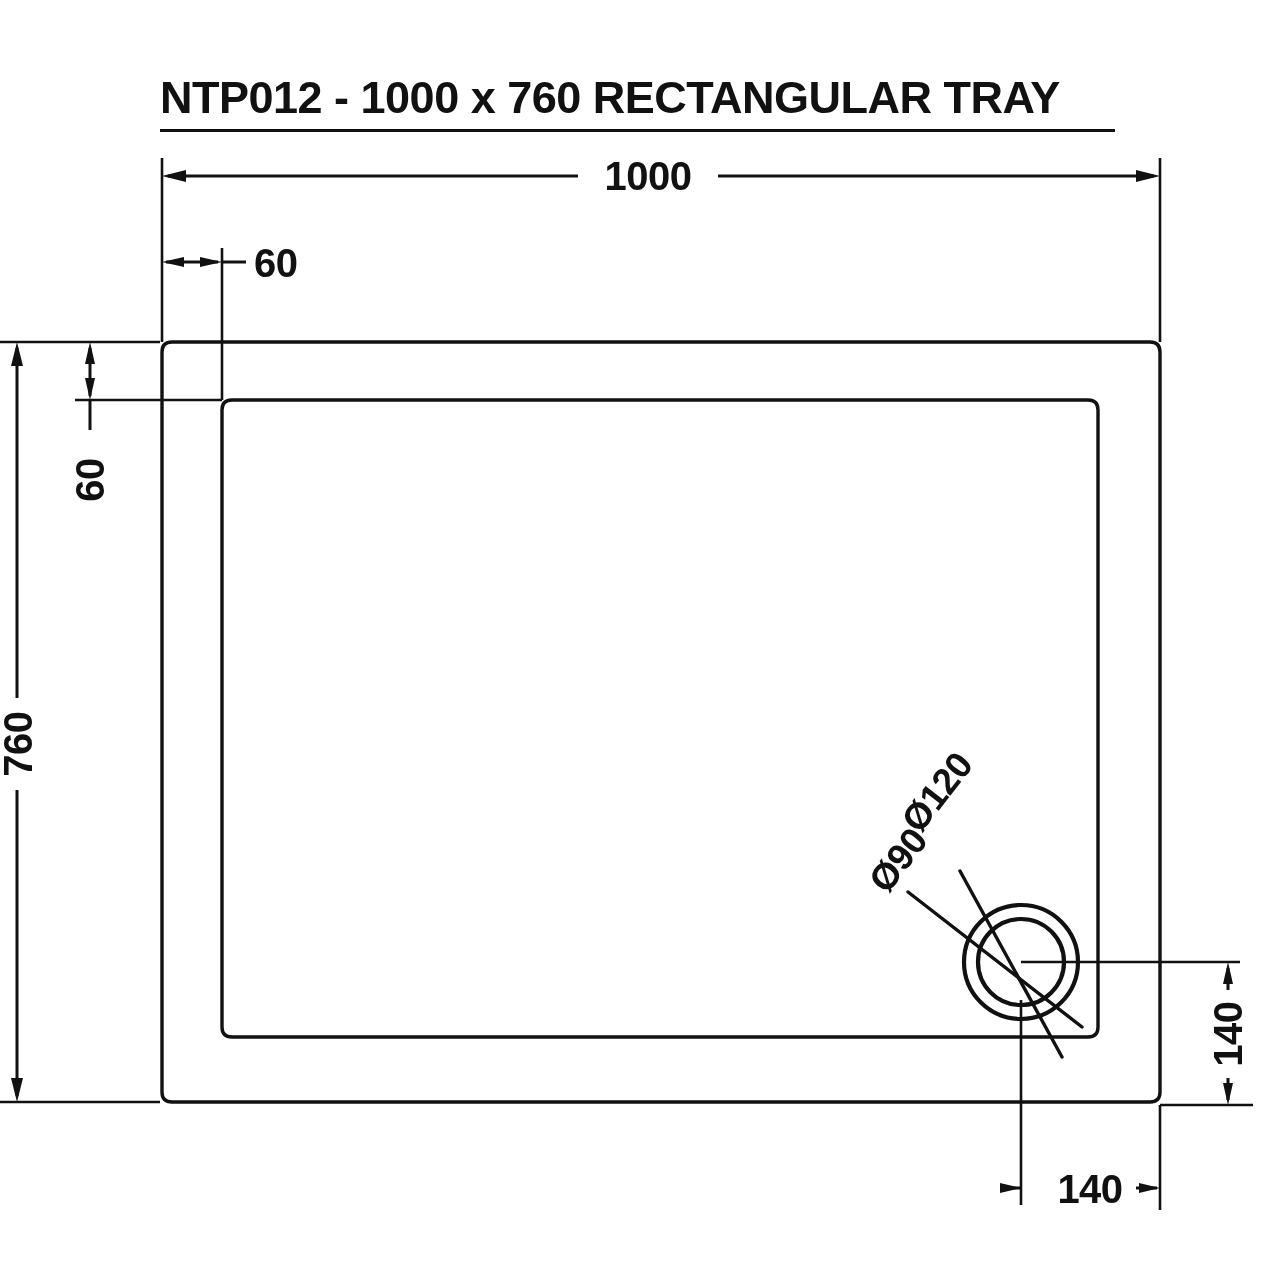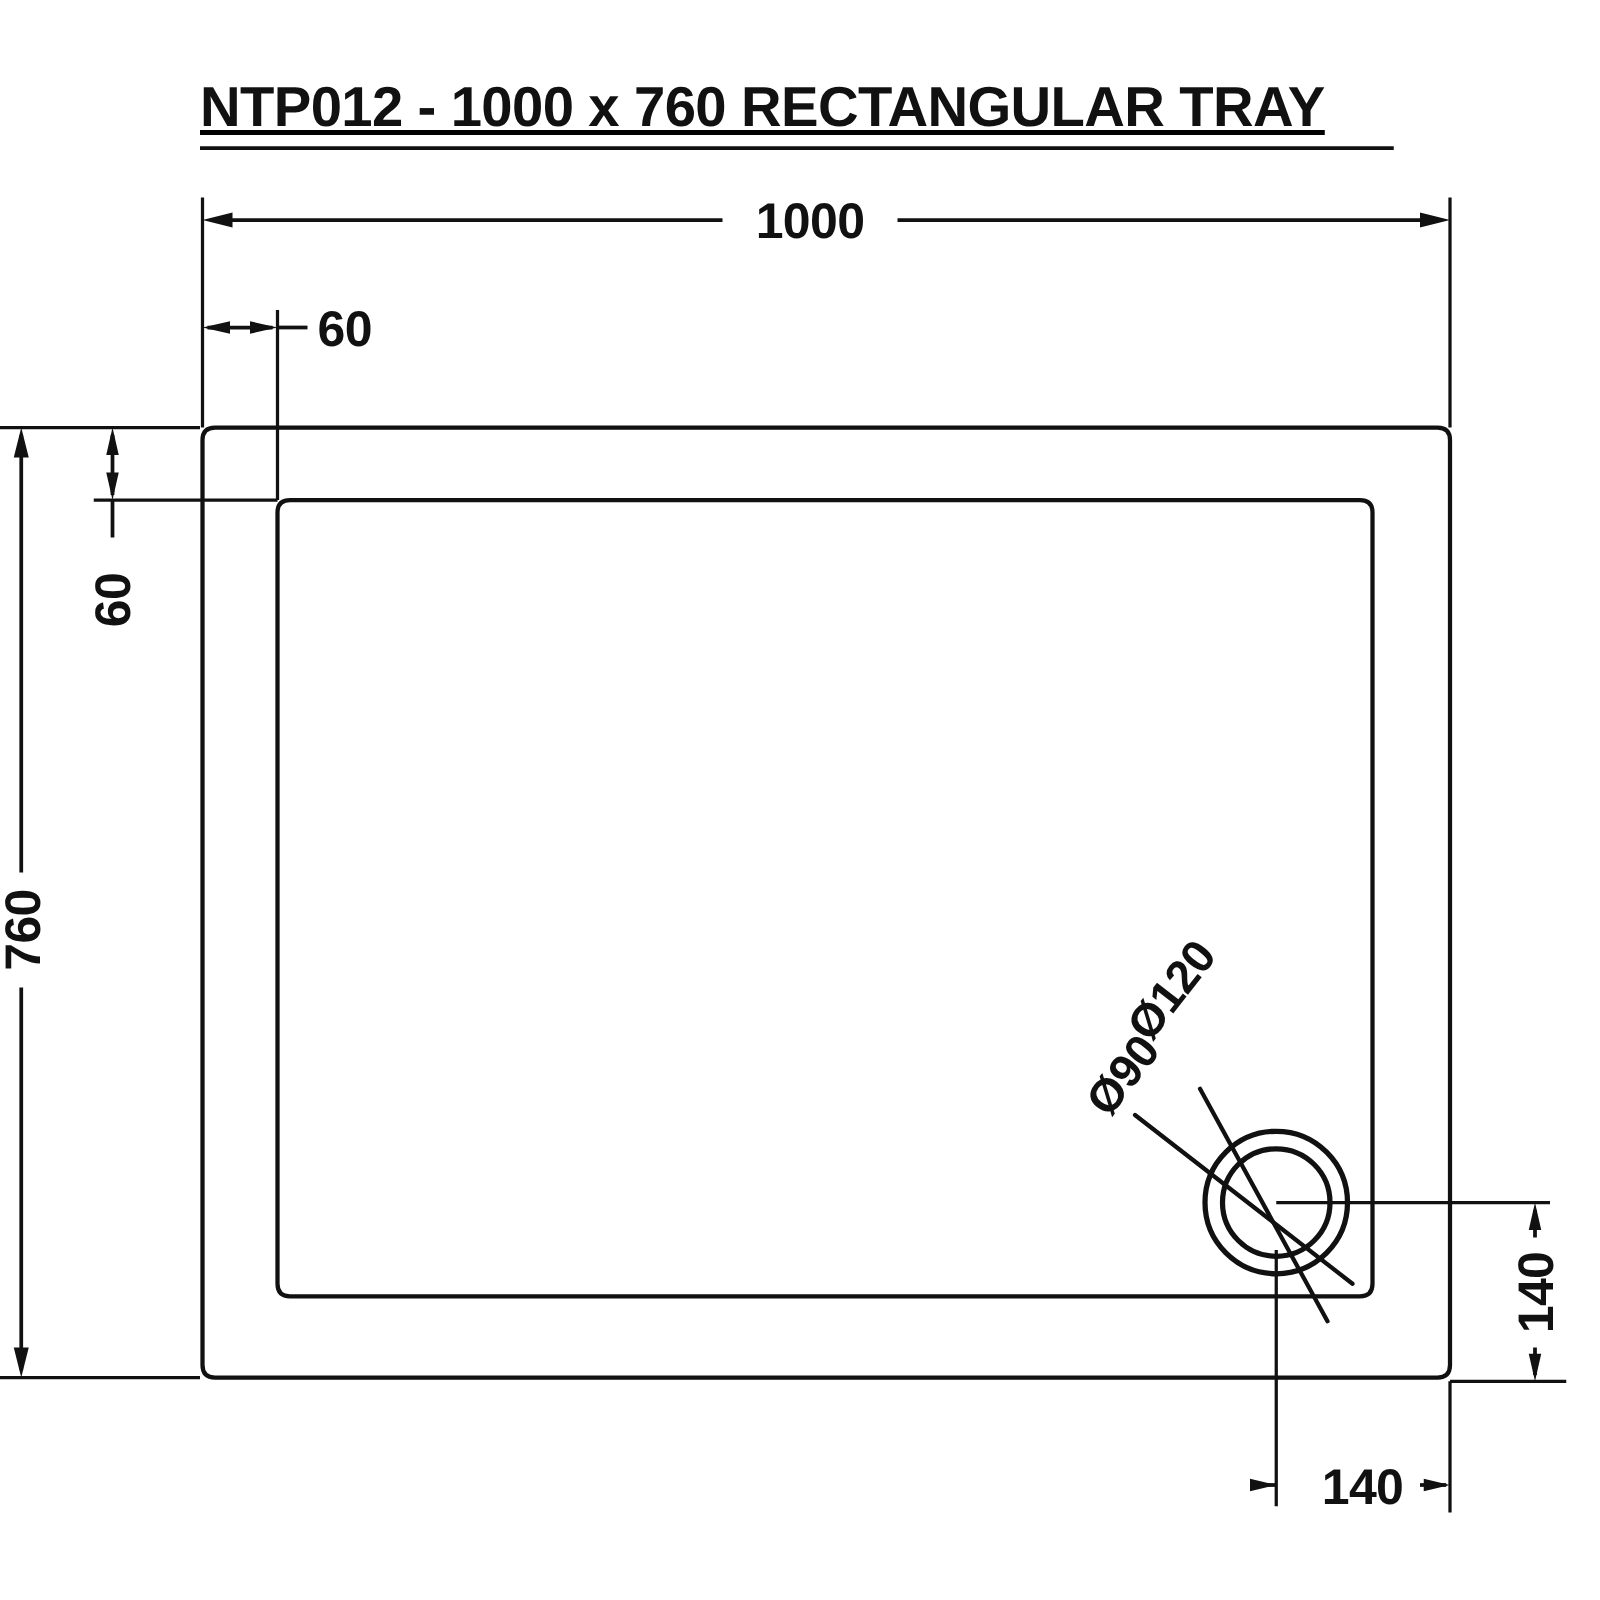--- a/index.html
+++ b/index.html
@@ -65,23 +65,22 @@
   .dimtext-dia {
     font-family: "Liberation Sans", sans-serif;
     font-weight: bold;
     font-size: 37px;
     fill: #111111;
     letter-spacing: -0.5px;
   }
   #title-block {
     position: absolute;
     left: 160px;
-    top: 60px;
+    top: 72px;
     width: 960px;
-    text-decoration: underline;
   }
   #title-text {
     font-family: "Liberation Sans", sans-serif;
     font-weight: bold;
     font-size: 45px;
     line-height: 52px;
     color: #111111;
     white-space: nowrap;
     letter-spacing: -0.5px;
   }

